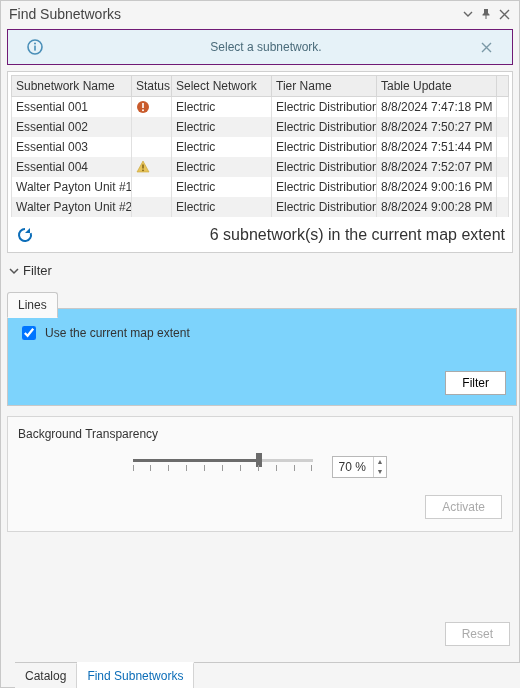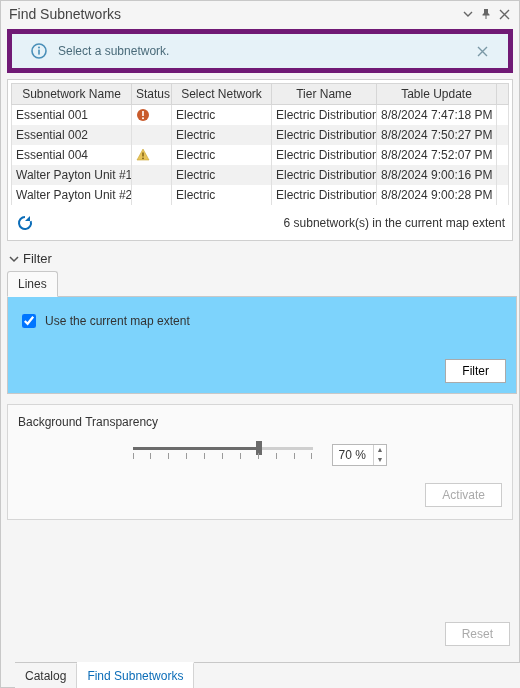--- a/index.html
+++ b/index.html
@@ -27,22 +27,23 @@
     width: 18px; height: 18px;
     display: flex; align-items: center; justify-content: center;
     color: #666; cursor: pointer;
   }
   .infobar {
     display: flex;
     align-items: center;
     margin: 2px 6px 6px 6px;
     padding: 8px 18px;
     background: #e6f2f8;
-    border: 5px solid #701a75;
+    border: 1px solid #701a75;
     color: #4a6b7a;
+    text-align: center;
   }
   .infobar .info-icon {
     width: 18px; height: 18px;
     display: flex; align-items: center; justify-content: center;
     margin-right: 10px;
   }
   .infobar .msg { flex: 1; font-size: 12px; }
   .infobar .close-icon {
     width: 16px; height: 16px; color: #7a98a6; cursor: pointer;
     display: flex; align-items: center; justify-content: center;
@@ -56,21 +57,21 @@
   }
   table.grid {
     width: 100%;
     border-collapse: collapse;
     table-layout: fixed;
   }
   table.grid th {
     background: #eeeeee;
     border: 1px solid #d6d6d6;
     font-weight: 400;
-    text-align: center;
+    text-align: left;
     padding: 3px 4px;
     font-size: 12px;
     color: #333;
     white-space: nowrap;
     overflow: hidden;
   }
   table.grid td {
     border-left: 1px solid #e0e0e0;
     border-right: 1px solid #e0e0e0;
     padding: 3px 4px;
@@ -79,21 +80,21 @@
     overflow: hidden;
     text-align: left;
   }
   table.grid tbody tr:nth-child(even) td { background: #f1f1f1; }
   table.grid tbody tr:nth-child(odd) td { background: #ffffff; }
   .status-cell { text-align: center !important; }
   .footerrow {
     display: flex;
     align-items: center;
     padding: 8px 4px 4px 4px;
-    font-size: 12px;
+    font-size: 16px;
     color: #333;
   }
   .refresh-btn {
     color: #0c6db8;
     cursor: pointer;
     width: 20px; height: 20px;
     display: flex; align-items: center; justify-content: center;
   }
   .footerrow .spacer { flex: 1; }
 
@@ -116,21 +117,21 @@
     align-items: flex-end;
     gap: 0;
   }
   .subtab {
     padding: 5px 10px;
     border: 1px solid #c8c8c8;
     background: #ededed;
     cursor: pointer;
     font-size: 12px;
     position: relative;
-    top: 1px;
+    top: 10px;
     border-radius: 3px 3px 0 0;
   }
   .subtab.active {
     background: #fafafa;
     border-bottom-color: #fafafa;
     z-index: 2;
   }
   .subtab-panel {
     border: 1px solid #c8c8c8;
     background: #7dd3fc;
@@ -294,20 +295,28 @@
         </tr>
         <tr>
           <td>Essential 002</td>
           <td class="status-cell"><span></span></td>
           <td>Electric</td>
           <td>Electric Distribution</td>
           <td>8/8/2024 7:50:27 PM</td>
           <td></td>
         </tr>
         <tr>
+          <td>Essential 003</td>
+          <td class="status-cell"><span></span></td>
+          <td>Electric</td>
+          <td>Electric Distribution</td>
+          <td>8/8/2024 7:51:44 PM</td>
+          <td></td>
+        </tr>
+        <tr>
           <td>Essential 004</td>
           <td class="status-cell"><span><svg width="14" height="14" viewBox="0 0 14 14">
                 <path d="M7 1l6 11H1z" fill="#e7c35a" stroke="#c9a433" stroke-width="0.6"></path>
                 <rect x="6.3" y="4.5" width="1.4" height="4" fill="#7a5c10"></rect>
                 <circle cx="7" cy="10.3" r="0.9" fill="#7a5c10"></circle>
               </svg></span></td>
           <td>Electric</td>
           <td>Electric Distribution</td>
           <td>8/8/2024 7:52:07 PM</td>
           <td></td>

